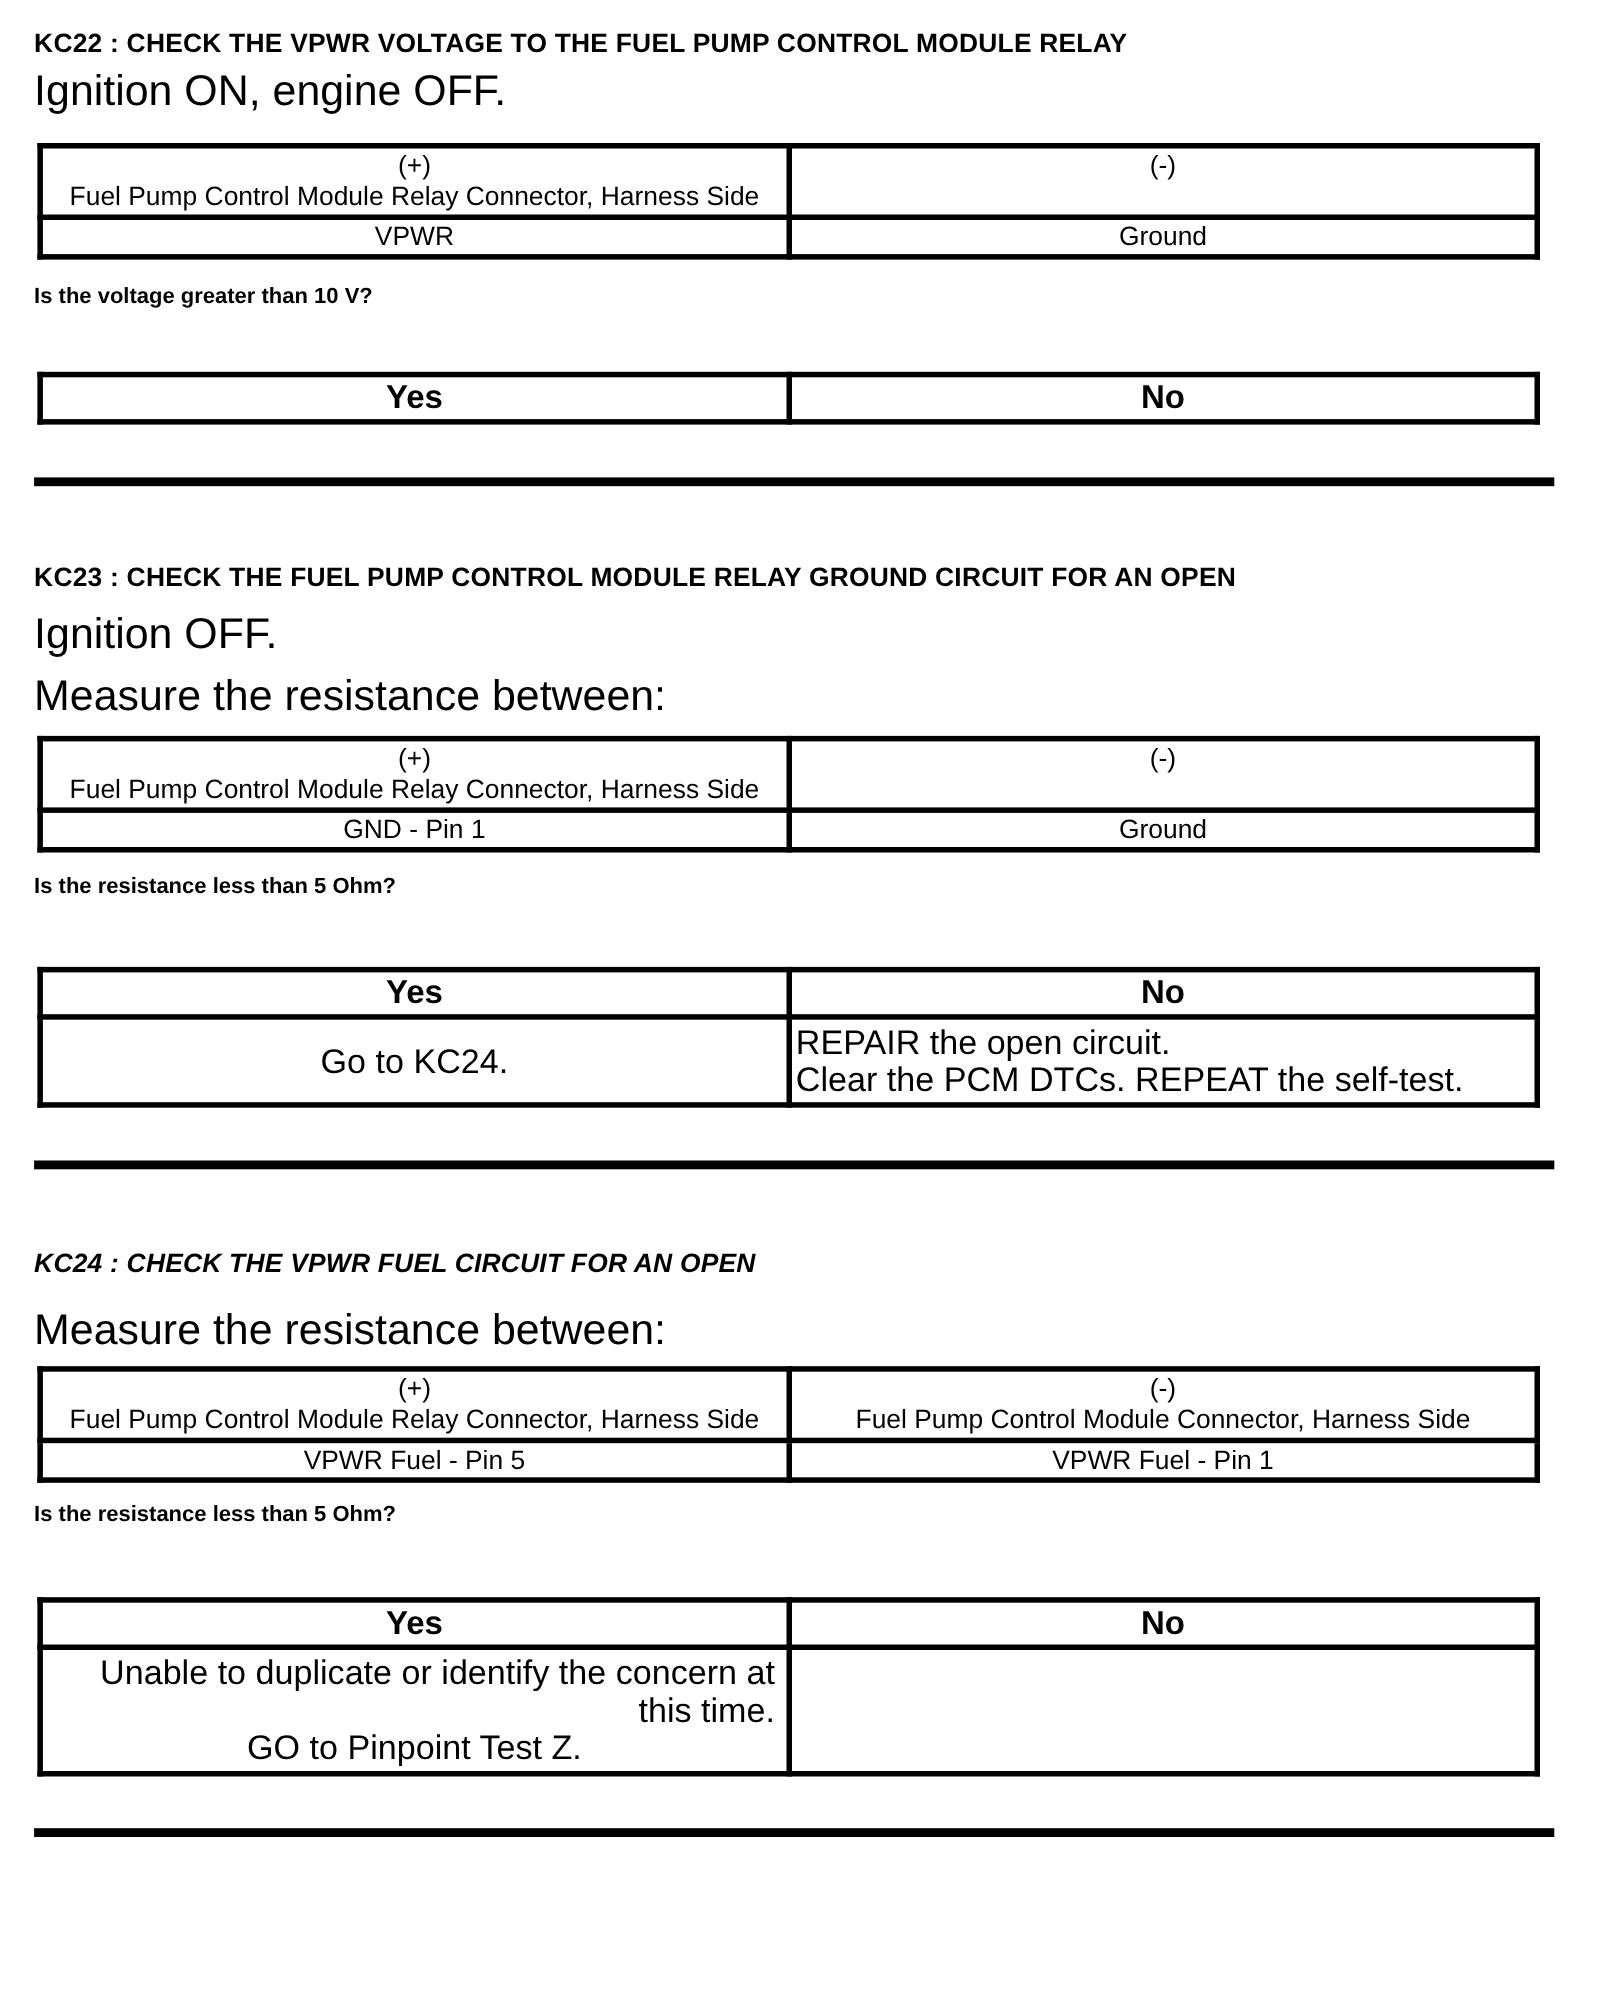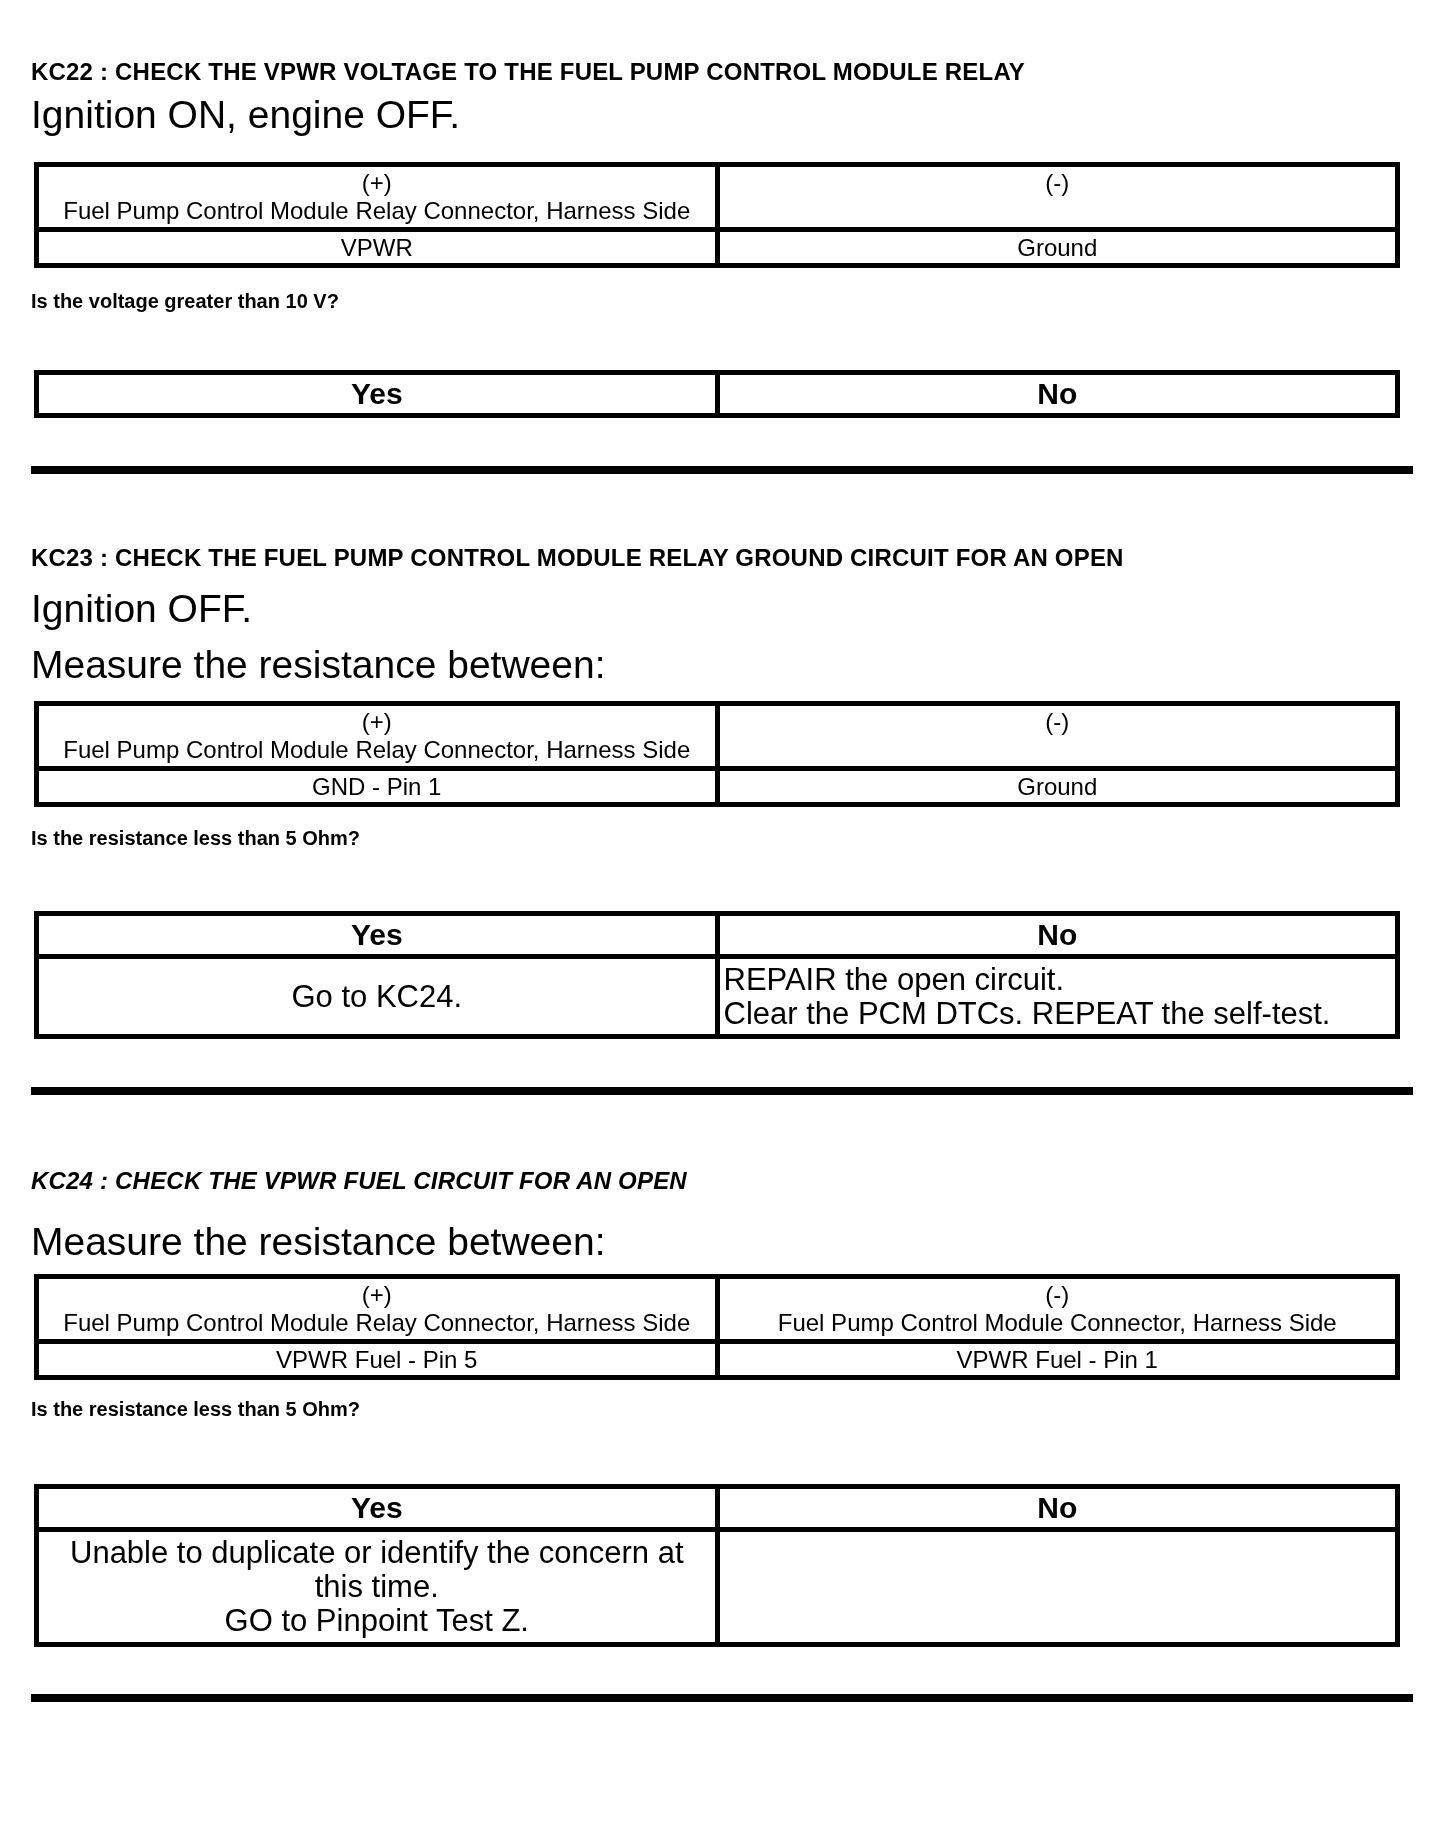--- a/index.html
+++ b/index.html
@@ -3,21 +3,21 @@
 <meta charset="utf-8">
 <style>
   * { box-sizing: border-box; }
   html, body {
     margin: 0; padding: 0;
     background: #ffffff;
     color: #000000;
     font-family: "Liberation Sans", sans-serif;
   }
   body { width: 1456px; height: 1824px; overflow: hidden; }
-  .page { padding: 26px 44px 0 31px; margin-top: 32px; }
+  .page { padding: 26px 44px 0 31px; }
 
   .sec-heading {
     font-size: 24px;
     font-weight: bold;
     line-height: 28px;
     margin: 0;
     letter-spacing: 0.2px;
     white-space: nowrap;
   }
   .body-text {
@@ -53,21 +53,21 @@
     font-weight: bold;
     line-height: 34px;
     padding: 2px 8px;
     text-align: center;
   }
   .d-table td { vertical-align: middle; font-size: 31px; line-height: 34px; }
   .d-table td.yes-cell { text-align: center; padding: 4px 10px; }
   .d-table td.no-cell  { text-align: left;   padding: 2px 4px; }
   .d-table tr.body-row-2 td { height: 80px; }
   .d-table tr.body-row-3 td { height: 114px; vertical-align: top; }
-  .yes-line-left { text-align: center; }
+  .yes-line-left { text-align: right; }
   .yes-line-center { text-align: center; }
 
   .rule {
     border: none;
     background: #000;
     height: 8px;
     width: 1382px;
     margin: 0;
   }
 

